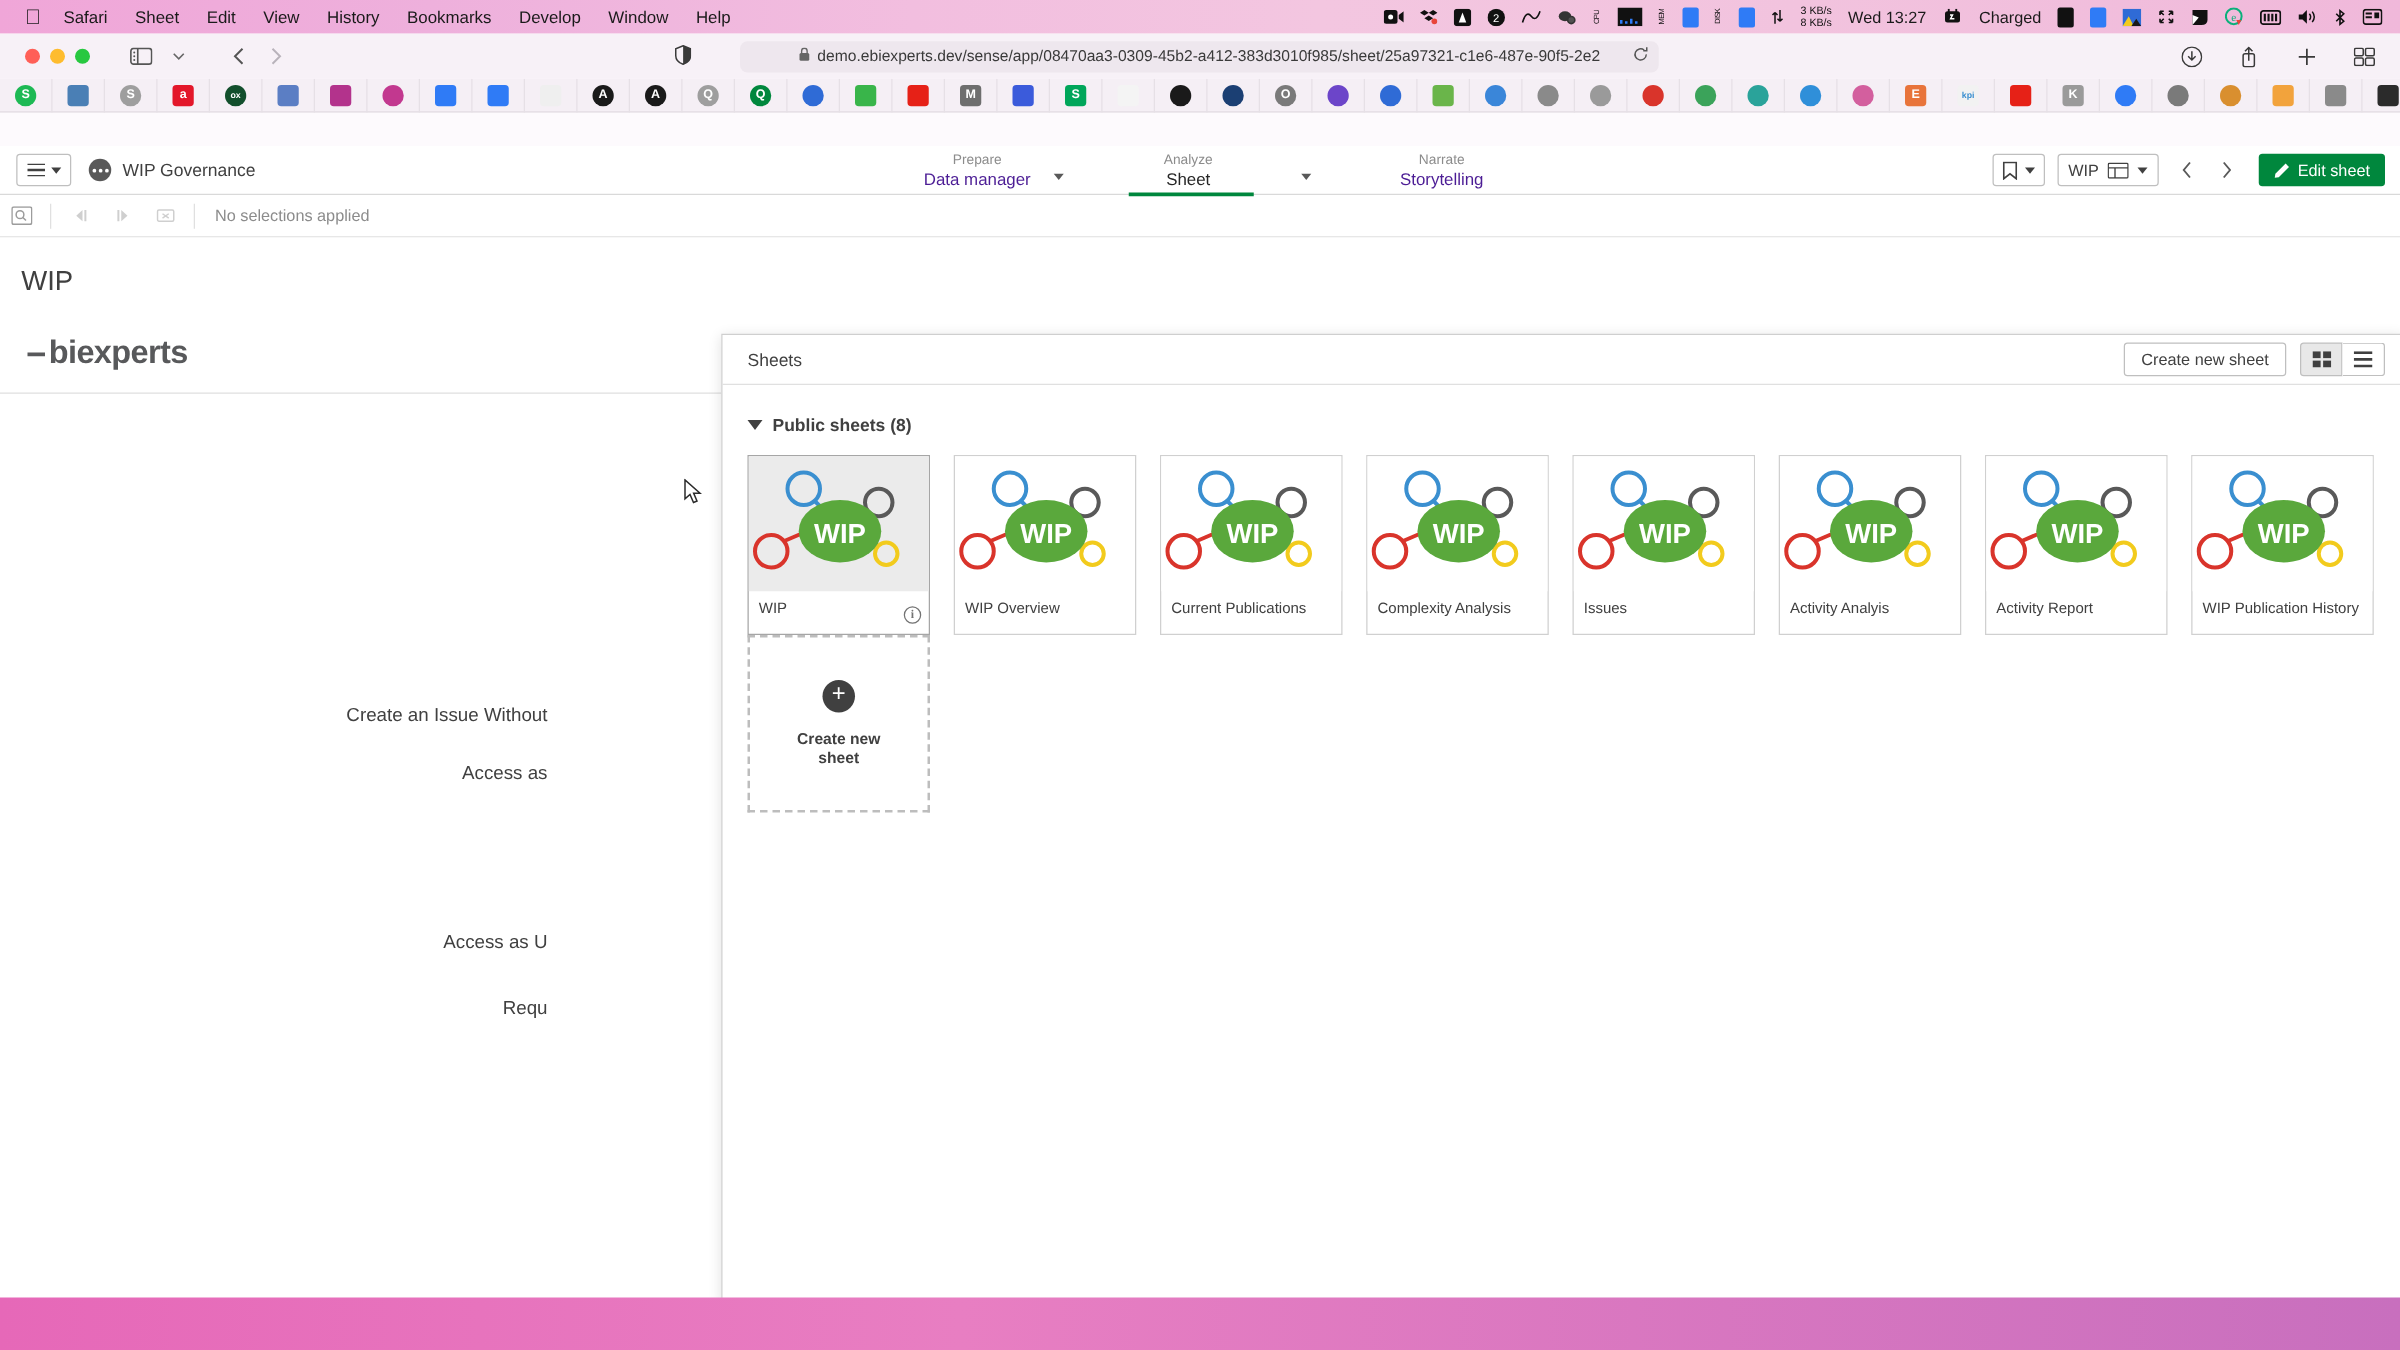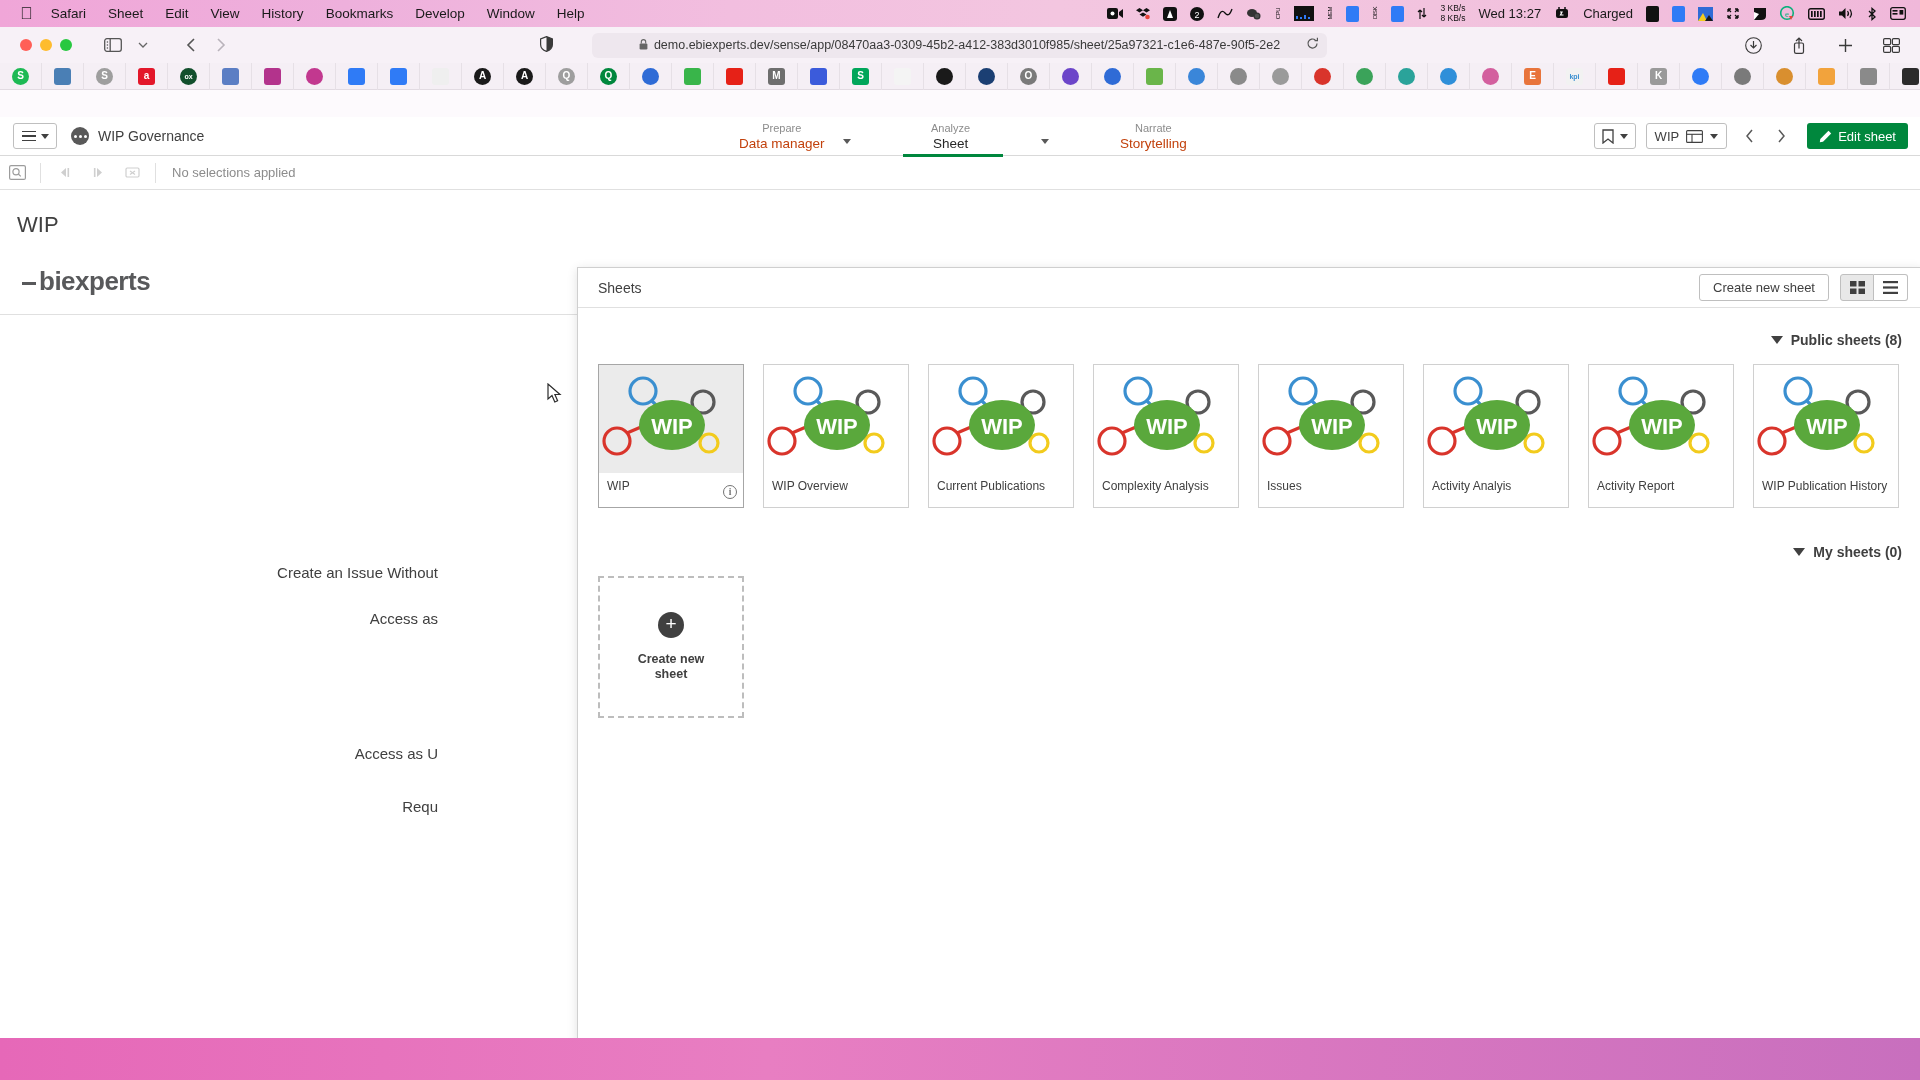--- a/index.html
+++ b/index.html
@@ -84,21 +84,21 @@
   .hamburger .caret { width:0;height:0;border-left:4px solid transparent;border-right:4px solid transparent;border-top:5px solid #404040; }
   .applogo {
     margin-left: 14px; width: 18px; height: 18px; border-radius: 50%; background:#595959;
     display:flex; align-items:center; justify-content:center; gap:2px;
   }
   .applogo i { width:3px;height:3px;border-radius:50%;background:#fff;display:block; }
   .appname { margin-left: 9px; font-size: 14px; color:#404040; }
 
   .navgroup { position:absolute; display:flex; flex-direction:column; align-items:center; top:4px; }
   .navgroup .sup { font-size: 11px; color:#8c8c8c; line-height:14px; }
-  .navgroup .main { font-size: 13.5px; color:#c2410c; line-height:17px; font-weight:400; }
+  .navgroup .main { font-size: 13.5px; color:#4c1d95; line-height:17px; font-weight:400; }
   .navgroup.active .main { color:#262626; }
   .navunderline { position:absolute; bottom:-5px; height:3px; background:#00873d; }
   .navcaret { position:absolute; width:0;height:0;border-left:4.5px solid transparent;border-right:4.5px solid transparent;border-top:5px solid #595959; top:22px; }
 
   .qt-right { position:absolute; right:12px; display:flex; align-items:center; gap:0; }
   .bookmark-btn {
     border:1px solid #bfbfbf; border-radius:3px; height:26px; padding:0 7px;
     display:flex; align-items:center; gap:6px; background:#fff;
   }
   .sheet-select {
@@ -139,21 +139,21 @@
   }
   .viewtoggle { display:flex; margin-left:11px; }
   .vt {
     width:34px;height:27px; border:1px solid #bfbfbf; display:flex;align-items:center;justify-content:center;
     background:#fff;
   }
   .vt:first-child { border-radius:3px 0 0 3px; background:#e8e8e8; }
   .vt:last-child { border-radius:0 3px 3px 0; border-left:none; }
 
   .sm-body { padding: 24px 20px 0 20px; height: 735px; overflow:hidden; }
-  .seccap { display:flex; align-items:center; gap:8px; font-size:14px; color:#404040; font-weight:bold; margin-bottom:16px;justify-content:flex-end; }
+  .seccap { display:flex; align-items:center; gap:8px; font-size:14px; color:#404040; font-weight:bold; margin-bottom:16px; }
   .seccap .tri { width:0;height:0;border-left:6px solid transparent;border-right:6px solid transparent;border-top:8px solid #404040; }
 
   .grid { display:flex; flex-wrap:wrap; gap:19px; }
   .card { width:146px; background:#fff; border:1px solid #d0d0d0; }
   .card.sel { border-color:#a6a6a6; }
   .card .thumb { height:108px; background:#fff; position:relative; overflow:hidden; }
   .card.sel .thumb { background:#ebebeb; }
   .card .label {
     height:34px; padding:6px 8px 0 8px; font-size:12px; color:#404040; line-height:14px;
     position:relative; border-top:0;
@@ -844,24 +844,20 @@
       <circle cx="110" cy="78" r="9" stroke="#f2cb1d"></circle>
       <line x1="103" y1="72" x2="93" y2="66" stroke="#f2cb1d"></line>
     </g>
     <ellipse cx="73" cy="60" rx="33" ry="25" fill="#5aa83c"></ellipse>
     <text x="73" y="69" font-size="22" font-weight="bold" fill="#fff" text-anchor="middle" font-family="Liberation Sans, sans-serif">WIP</text>
   </svg></div>
               <div class="label">WIP Publication History</div>
             </div>
           </div>
 
-        <div class="seccap" style="margin-top:36px;">
-          <span class="tri"></span>
-          <span>My sheets (0)</span>
-        </div>
         <div class="grid">
           <div class="newsheet">
             <span class="plus">+</span>
             <span class="t">
               <span>Create new</span><br>
               <span>sheet</span>
             </span>
           </div>
         </div>
       </div>

